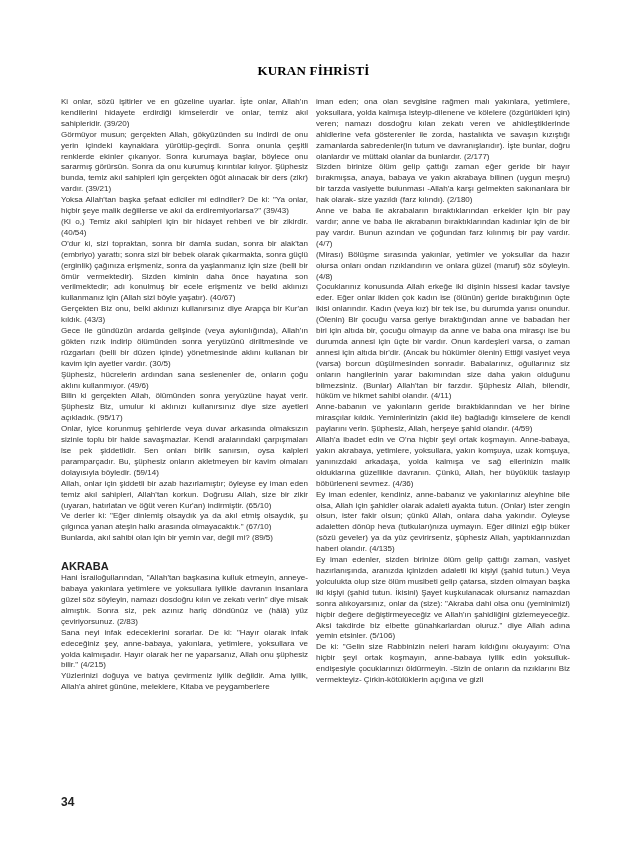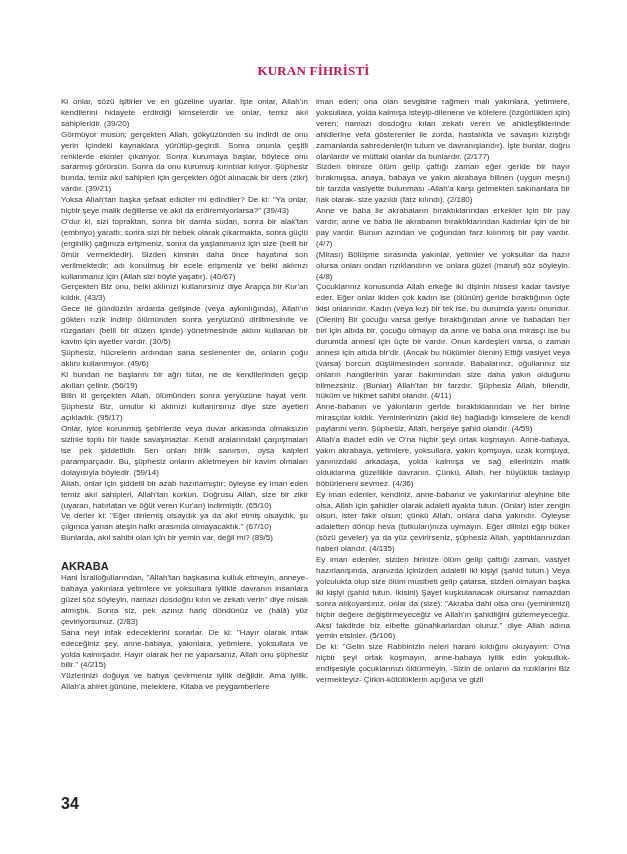--- a/index.html
+++ b/index.html
@@ -1,53 +1,53 @@
 <!DOCTYPE html>
 <html><head>
 <meta charset="utf-8">
 <style>
   html, body { margin: 0; padding: 0; background: #ffffff; }
   body { width: 627px; height: 854px; position: relative; overflow: hidden; }
   .page-title {
     position: absolute; left: 0; top: 63px; width: 627px; text-align: center;
     font-family: "Liberation Serif", serif; font-weight: bold; font-size: 13px;
-    color: #be185d; letter-spacing: 0.2px;
+    color: #000000; letter-spacing: 0.2px;
   }
   .col {
     position: absolute; top: 97px;
     font-family: "Liberation Sans", sans-serif; font-size: 8.05px; line-height: 10.9px;
     color: #333; text-align: justify;
   }
   .col-left { left: 61px; width: 247px; }
   .col-right { left: 316px; width: 254px; }
   .entry { margin: 0; hyphens: auto; }
   .section-heading {
     font-family: "Liberation Sans", sans-serif; font-weight: bold; font-size: 11px;
     color: #222; margin: 16px 0 0 0; line-height: 13px;
   }
   .page-number {
     position: absolute; left: 61px; top: 795px;
-    font-family: "Liberation Sans", sans-serif; font-weight: bold; font-size: 16px; color: #222;
+    font-family: "Liberation Sans", sans-serif; font-weight: bold; font-size: 12px; color: #222;
   }
 </style>
 </head>
 <body>
 
 <div class="page-title">KURAN FİHRİSTİ</div>
 
 <div class="col col-left">
   <div id="left-before">
       <p class="entry">Ki onlar, sözü işitirler ve en güzeline uyarlar. İşte onlar, Allah'ın kendilerini hidayete erdirdiği kimselerdir ve onlar, temiz akıl sahipleridir. (39/20)</p>
       <p class="entry">Görmüyor musun; gerçekten Allah, gökyüzünden su indirdi de onu yerin içindeki kaynaklara yürütüp-geçirdi. Sonra onunla çeşitli renklerde ekinler çıkarıyor. Sonra kurumaya başlar, böylece onu sararmış görürsün. Sonra da onu kurumuş kırıntılar kılıyor. Şüphesiz bunda, temiz akıl sahipleri için gerçekten öğüt alınacak bir ders (zikr) vardır. (39/21)</p>
       <p class="entry">Yoksa Allah'tan başka şefaat ediciler mi edindiler? De ki: "Ya onlar, hiçbir şeye malik değillerse ve akıl da erdiremiyorlarsa?" (39/43)</p>
+      <p class="entry">(Ki o,) Temiz akıl sahipleri için bir hidayet rehberi ve bir zikirdir. (40/54)</p>
       <p class="entry">O'dur ki, sizi topraktan, sonra bir damla sudan, sonra bir alak'tan (embriyo) yarattı; sonra sizi bir bebek olarak çıkarmakta, sonra güçlü (erginlik) çağınıza erişmeniz, sonra da yaşlanmanız için size (belli bir ömür vermektedir). Sizden kiminin daha önce hayatına son verilmektedir; adı konulmuş bir ecele erişmeniz ve belki aklınızı kullanmanız için (Allah sizi böyle yaşatır). (40/67)</p>
       <p class="entry">Gerçekten Biz onu, belki aklınızı kullanırsınız diye Arapça bir Kur'an kıldık. (43/3)</p>
       <p class="entry">Gece ile gündüzün ardarda gelişinde (veya aykırılığında), Allah'ın gökten rızık indirip ölümünden sonra yeryüzünü diriltmesinde ve rüzgarları (belli bir düzen içinde) yönetmesinde aklını kullanan bir kavim için ayetler vardır. (30/5)</p>
       <p class="entry">Şüphesiz, hücrelerin ardından sana seslenenler de, onların çoğu aklını kullanmıyor. (49/6)</p>
-      <p class="entry">Ki bundan ne başlarını bir ağrı tutar, ne de kendilerinden geçip akılları çelinir. (56/19)</p>
       <p class="entry">Bilin ki gerçekten Allah, ölümünden sonra yeryüzüne hayat verir. Şüphesiz Biz, umulur ki aklınızı kullanırsınız diye size ayetleri açıkladık. (95/17)</p>
       <p class="entry">Onlar, iyice korunmuş şehirlerde veya duvar arkasında olmaksızın sizinle toplu bir halde savaşmazlar. Kendi aralarındaki çarpışmaları ise pek şiddetlidir. Sen onları birlik sanırsın, oysa kalpleri paramparçadır. Bu, şüphesiz onların akletmeyen bir kavim olmaları dolayısıyla böyledir. (59/14)</p>
       <p class="entry">Allah, onlar için şiddetli bir azab hazırlamıştır; öyleyse ey iman eden temiz akıl sahipleri, Allah'tan korkun. Doğrusu Allah, size bir zikir (uyaran, hatırlatan ve öğüt veren Kur'an) indirmiştir. (65/10)</p>
       <p class="entry">Ve derler ki: "Eğer dinlemiş olsaydık ya da akıl etmiş olsaydık, şu çılgınca yanan ateşin halkı arasında olmayacaktık." (67/10)</p>
       <p class="entry">Bunlarda, akıl sahibi olan için bir yemin var, değil mi? (89/5)</p>
     </div>
   <div class="section-heading">AKRABA</div>
   <div id="left-after">
       <p class="entry">Hani İsrailoğullarından, "Allah'tan başkasına kulluk etmeyin, anneye-babaya yakınlara yetimlere ve yoksullara iyilikle davranın insanlara güzel söz söyleyin, namazı dosdoğru kılın ve zekatı verin" diye misak almıştık. Sonra siz, pek azınız hariç döndünüz ve (hâlâ) yüz çeviriyorsunuz. (2/83)</p>
       <p class="entry">Sana neyi infak edeceklerini sorarlar. De ki: "Hayır olarak infak edeceğiniz şey, anne-babaya, yakınlara, yetimlere, yoksullara ve yolda kalmışadır. Hayır olarak her ne yaparsanız, Allah onu şüphesiz bilir." (4/215)</p>

